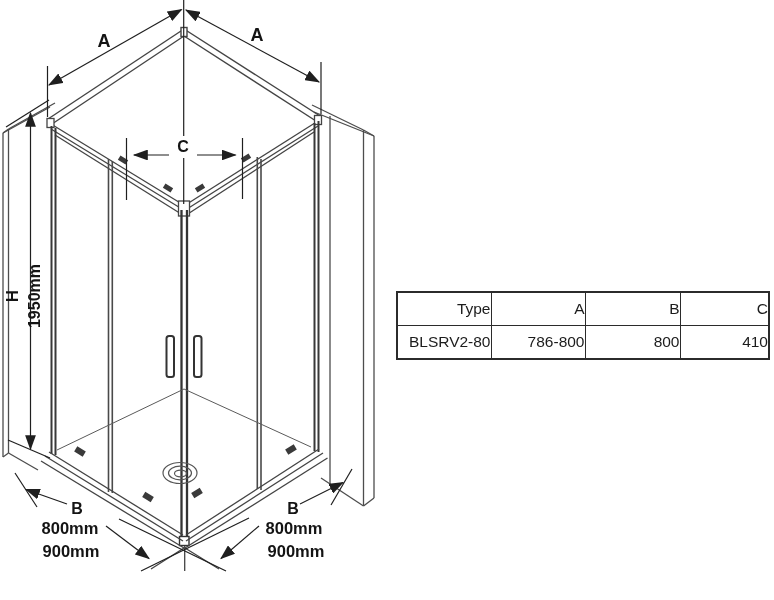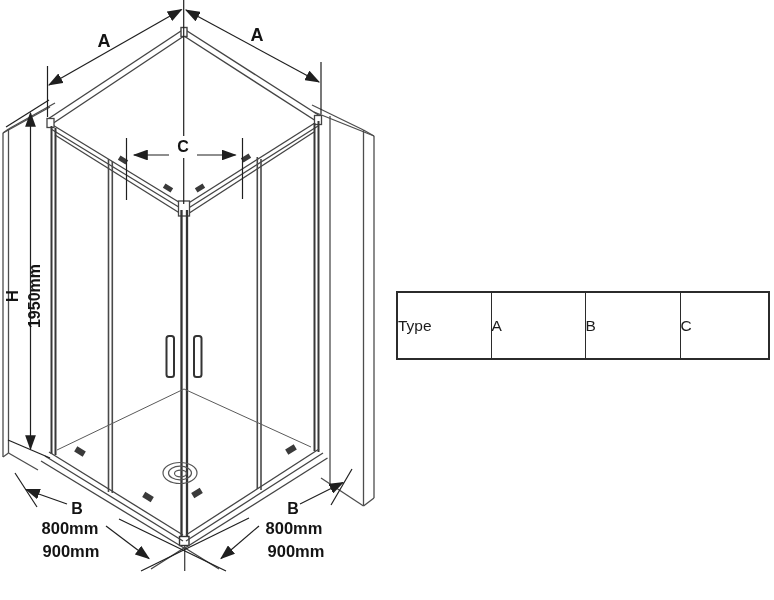--- a/index.html
+++ b/index.html
@@ -8,21 +8,21 @@
     font-family:"Liberation Sans", sans-serif;overflow:hidden;
   }
   #drawing{position:absolute;left:0;top:0;}
   .dimtxt{font-family:"Liberation Sans",sans-serif;font-weight:bold;fill:#141414;}
   #spec-table{
     position:absolute;left:396px;top:291px;width:372px;height:69px;
     border-collapse:collapse;table-layout:fixed;
     font-family:"Liberation Sans",sans-serif;font-size:15.5px;color:#1c1c1c;
   }
   #spec-table td,#spec-table th{
-    border:1.6px solid #2b2b2b;text-align:left;vertical-align:middle;
+    border:1.6px solid #2b2b2b;text-align:right;vertical-align:middle;
     font-weight:normal;padding:0;height:23px;white-space:nowrap;
   }
   #spec-table{border:2px solid #2b2b2b;}
   .w1{width:94px}.w2{width:94px}.w3{width:95px}.w4{width:89px}
 </style>
 </head>
 <body>
 
 <svg id="drawing" width="390" height="600" viewBox="0 0 390 600">
   <defs>
@@ -177,14 +177,20 @@
       <col class="w3">
       <col class="w4">
     </colgroup>
   <tbody>
       <tr>
     <th>Type</th>
     <th>A</th>
     <th>B</th>
     <th>C</th>
   </tr>
+  <tr>
+    <td>BLSRV2-80</td>
+    <td>786-800</td>
+    <td>800</td>
+    <td>410</td>
+  </tr>
 </tbody>
   </table>
 
 </body></html>

